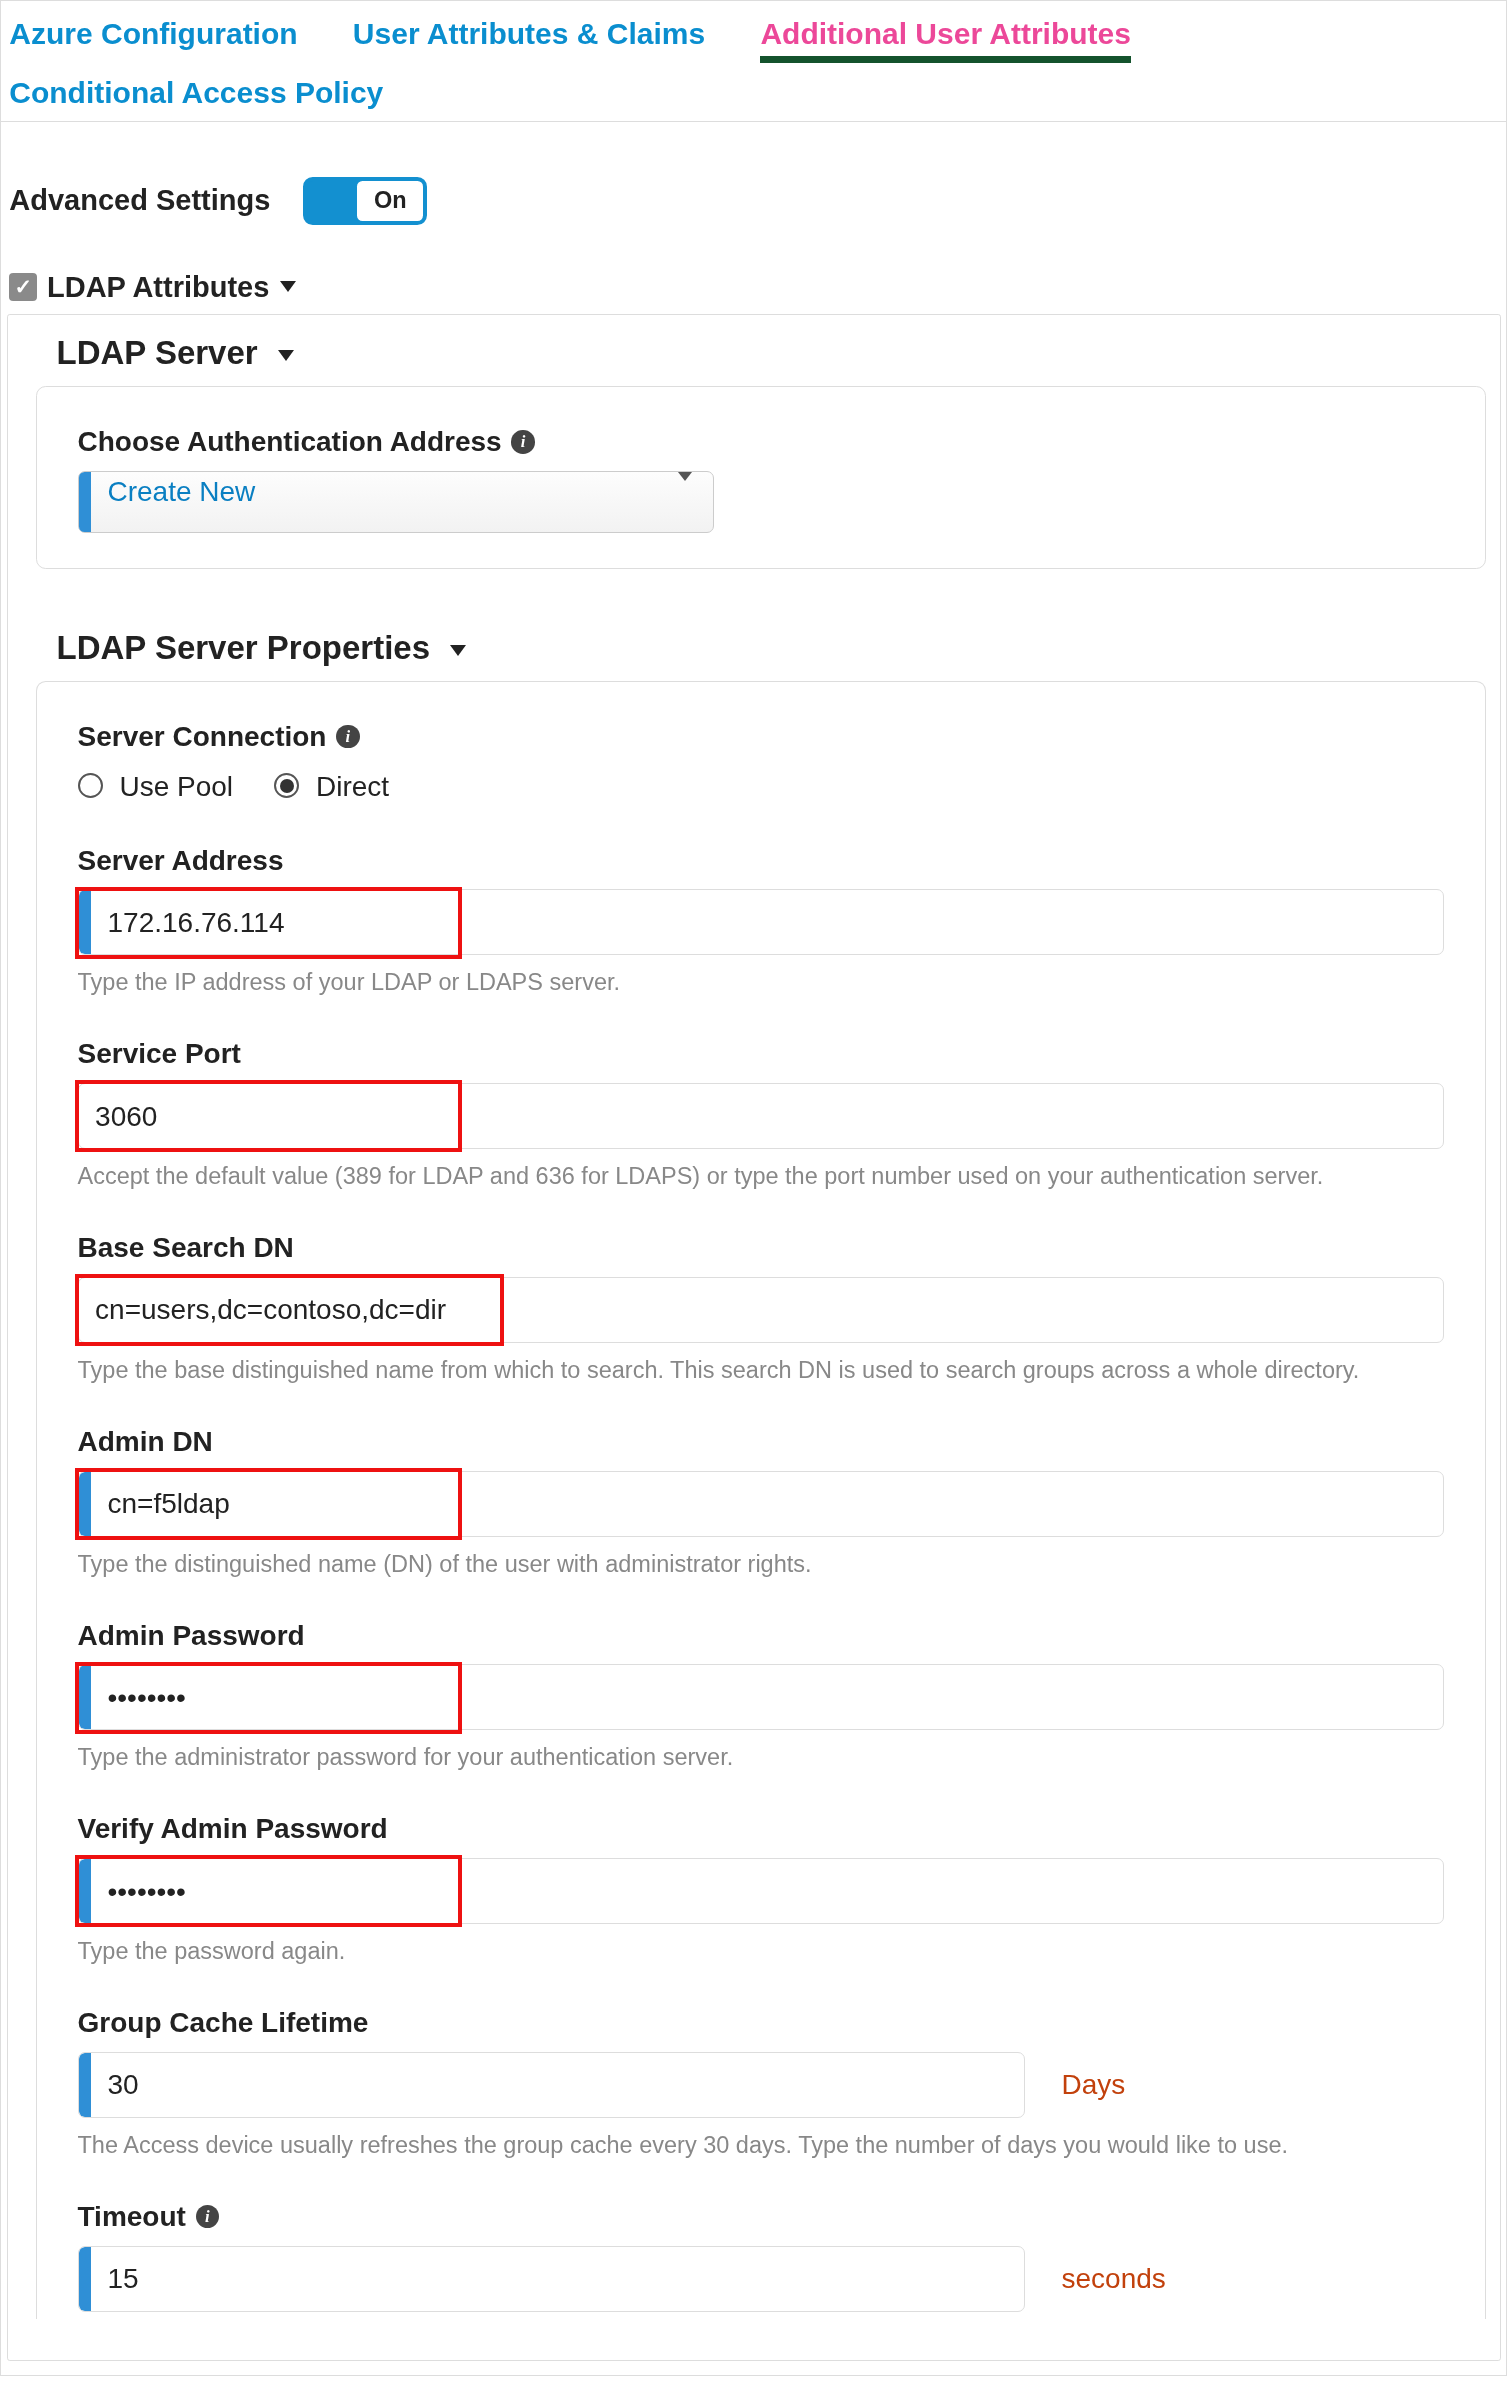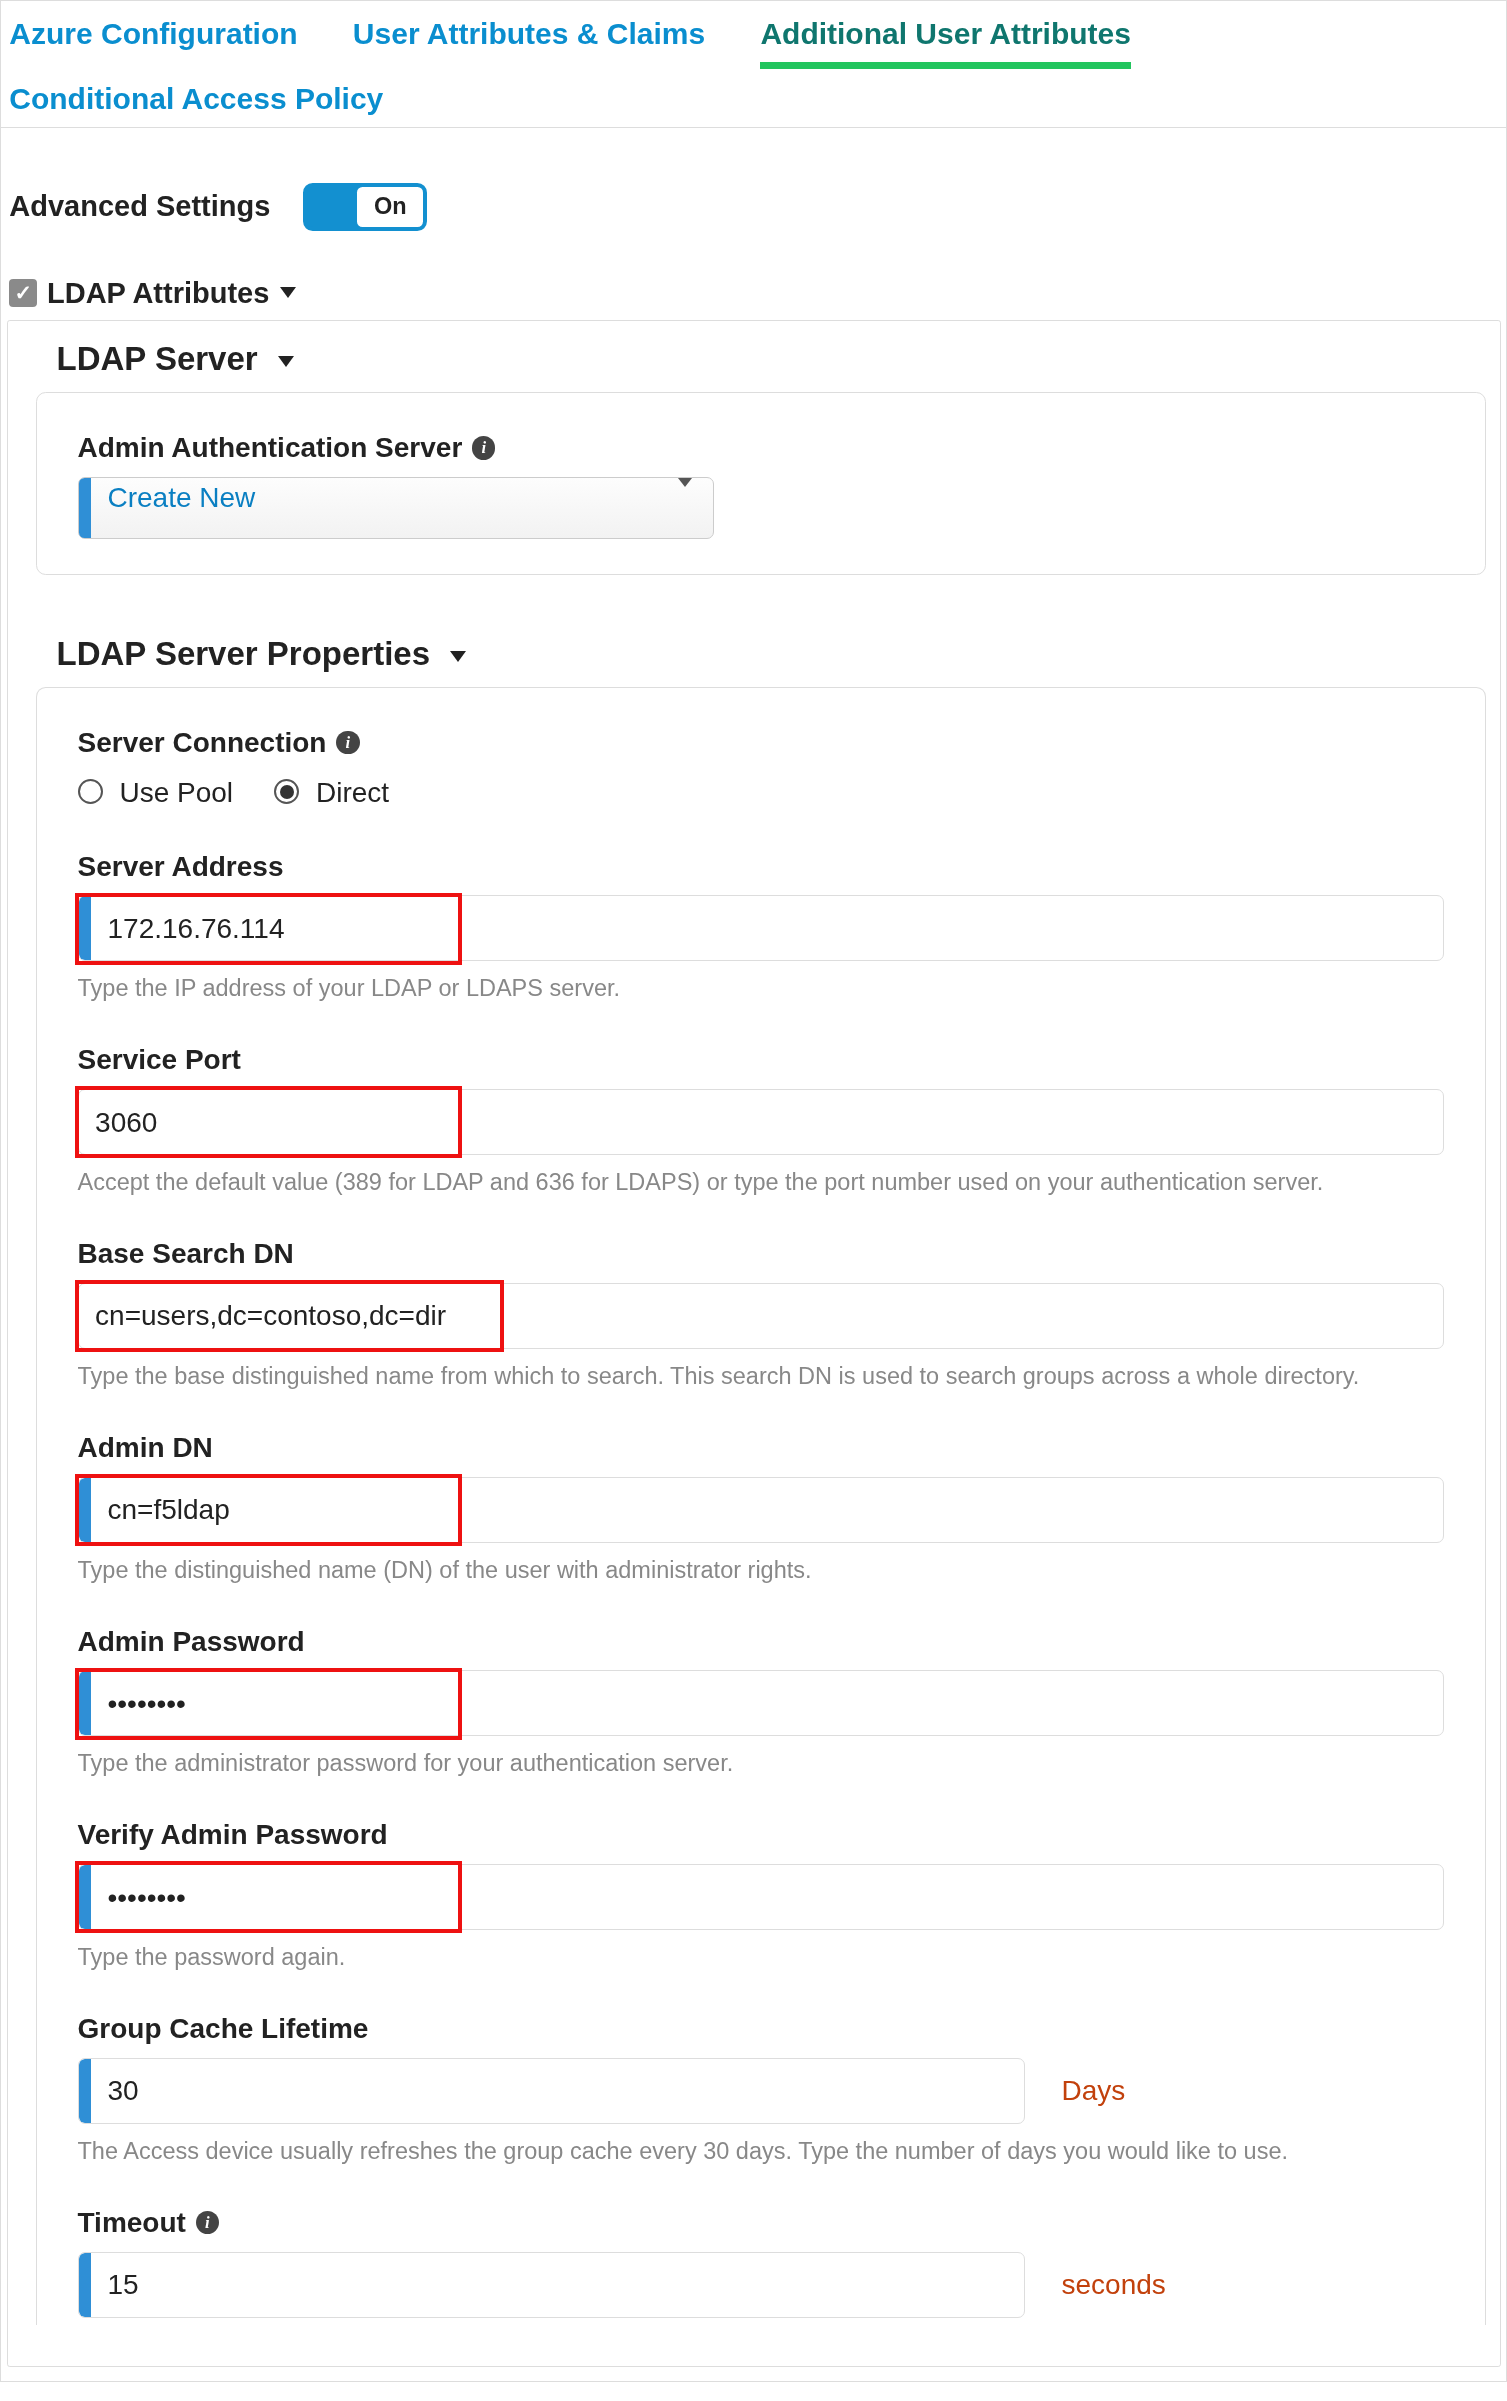--- a/index.html
+++ b/index.html
@@ -22,23 +22,23 @@
   }
   .tab {
     display: inline-block;
     margin-right: 48px;
     font-weight: 700;
     color: #0a8ecf;
     cursor: pointer;
     font-size: 30px;
   }
   .tab.active {
-    color: #0f766e;
-    border-bottom: 7px solid #22c55e;
-    padding-bottom: 7px;
+    color: #ec4899;
+    border-bottom: 7px solid #14532d;
+    padding-bottom: 1px;
   }
   .tabs-row2 {
     margin-top: 8.3px;
   }
   .adv-row {
     display: flex;
     align-items: center;
     padding: 55px 8.3px 28px 8.3px;
   }
   .adv-label {
@@ -266,21 +266,21 @@
 
   <div class="outer-panel">
 
     <div class="sub-head">
       <span>LDAP Server</span>
       <span class="caret-down"></span>
     </div>
 
     <div class="card">
       <div class="label">
-        <span>Admin Authentication Server</span>
+        <span>Choose Authentication Address</span>
         <span class="info-icon">i</span>
       </div>
       <div class="select">
         <span class="left-accent"></span>
         <span class="select-text">Create New</span>
         <span class="caret-down-select"></span>
       </div>
     </div>
 
     <div class="sub-head">

